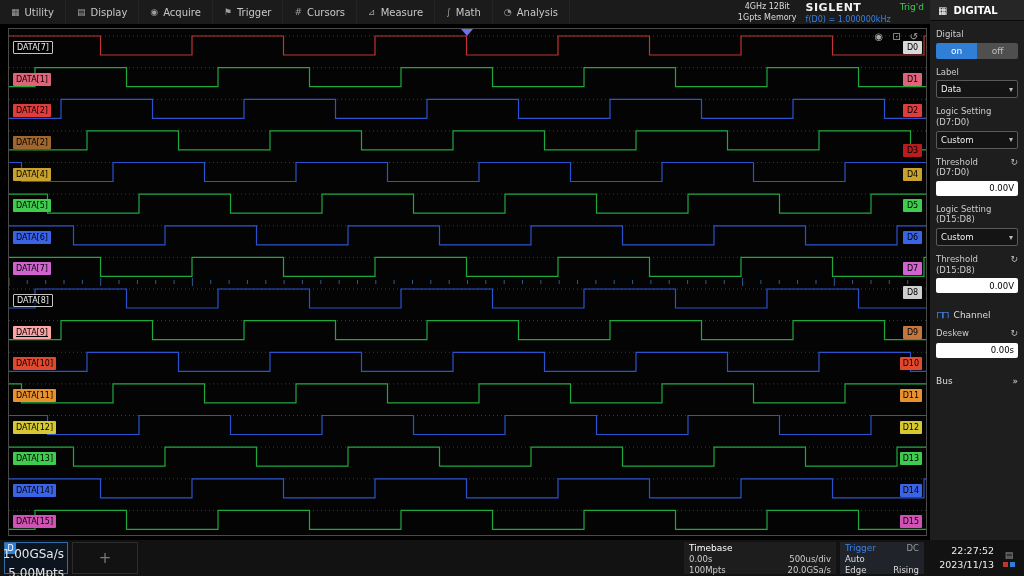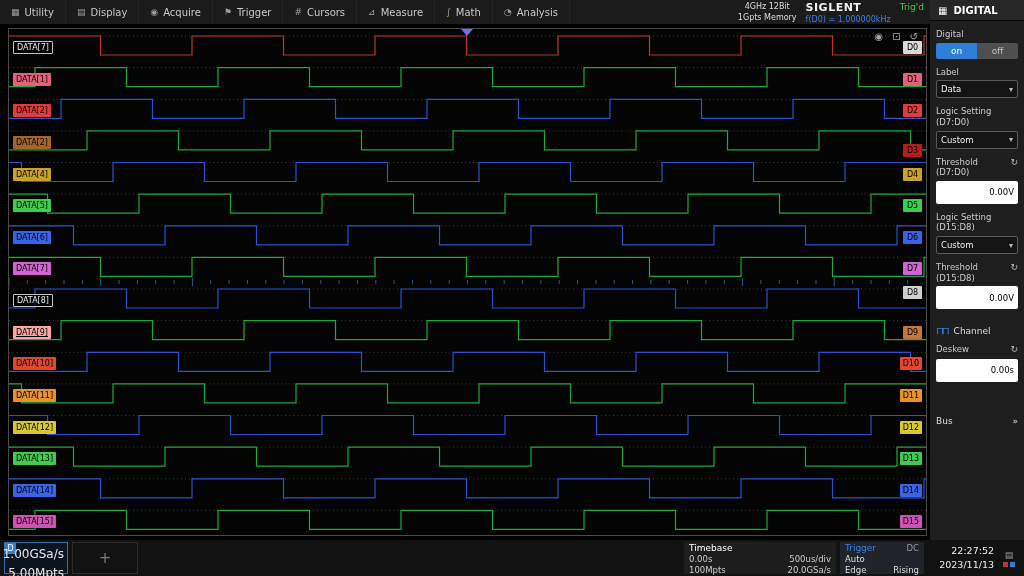--- a/index.html
+++ b/index.html
@@ -29,24 +29,24 @@
   .panel{position:absolute;left:930px;top:0;width:94px;height:540px;background:#1e1e1e;box-sizing:border-box;padding:0 6px 4px 6px;color:#ddd;}
   .p-header{display:flex;align-items:center;gap:6px;font-size:10px;font-weight:bold;color:#fff;height:20px;margin:0 -6px;padding:0 8px;background:#262626;border-bottom:1px solid #0a0a0a;}
   .p-label{font-size:8.5px;color:#ccc;margin:8px 0 3px;line-height:1.25;}
   .lrow{display:flex;justify-content:space-between;align-items:flex-start;}
   .refresh{color:#bbb;font-size:9px;flex:none;}
   .toggle{display:flex;height:16px;border-radius:2px;overflow:hidden;font-size:9px;}
   .t-on{flex:1;background:#2f7fd6;color:#fff;display:flex;align-items:center;justify-content:center;}
   .t-off{flex:1;background:#4f4f4f;color:#c0c0c0;display:flex;align-items:center;justify-content:center;}
   .dropdown{height:16px;background:#141414;border:1px solid #5a5a5a;border-radius:2px;display:flex;align-items:center;justify-content:space-between;padding:0 4px;font-size:8.5px;color:#eee;}
   .chev{color:#bbb;font-size:8px;}
-  .p-input{height:23px;background:#fff;border-radius:2px;font-size:8.5px;color:#000;display:flex;align-items:center;justify-content:flex-end;padding:0 4px;}
+  .p-input{height:15px;background:#fff;border-radius:2px;font-size:8.5px;color:#000;display:flex;align-items:center;justify-content:flex-end;padding:0 4px;}
   .ch-row{display:flex;align-items:center;gap:6px;margin-top:16px;font-size:9px;color:#ddd;}
   .ch-icon{color:#3b7fe6;font-size:10px;letter-spacing:-2px;}
-  .bus-row{display:flex;justify-content:space-between;margin-top:34px;font-size:9px;color:#ddd;}
+  .bus-row{display:flex;justify-content:space-between;margin-top:18px;font-size:9px;color:#ddd;}
 
   
   .bottombar{position:absolute;left:0;top:540px;width:1024px;height:36px;background:#121212;display:flex;align-items:center;box-sizing:border-box;padding:0 4px;gap:4px;}
   .dbox{position:relative;width:62px;height:30px;border:1px solid #2e6da8;background:#0c141f;flex:none;}
   .dtab{position:absolute;left:0;top:0;width:11px;height:11px;background:#2f7fd6;color:#fff;font-size:8px;display:flex;align-items:center;justify-content:center;}
   .dvals{position:absolute;right:3px;top:2px;text-align:right;font-size:12px;color:#e8e8e8;line-height:1.55;}
   .addbox{width:64px;height:30px;border:1px solid #2c2c2c;display:flex;align-items:center;justify-content:center;color:#7a7a7a;font-size:15px;flex:none;}
   .spacer{flex:1;}
   .tb-box{width:152px;height:32px;background:#1d1d1d;font-size:8.5px;color:#ccc;padding:1px 5px;box-sizing:border-box;flex:none;}
   .tb-title{color:#fff;font-size:9px;line-height:1.2;}

